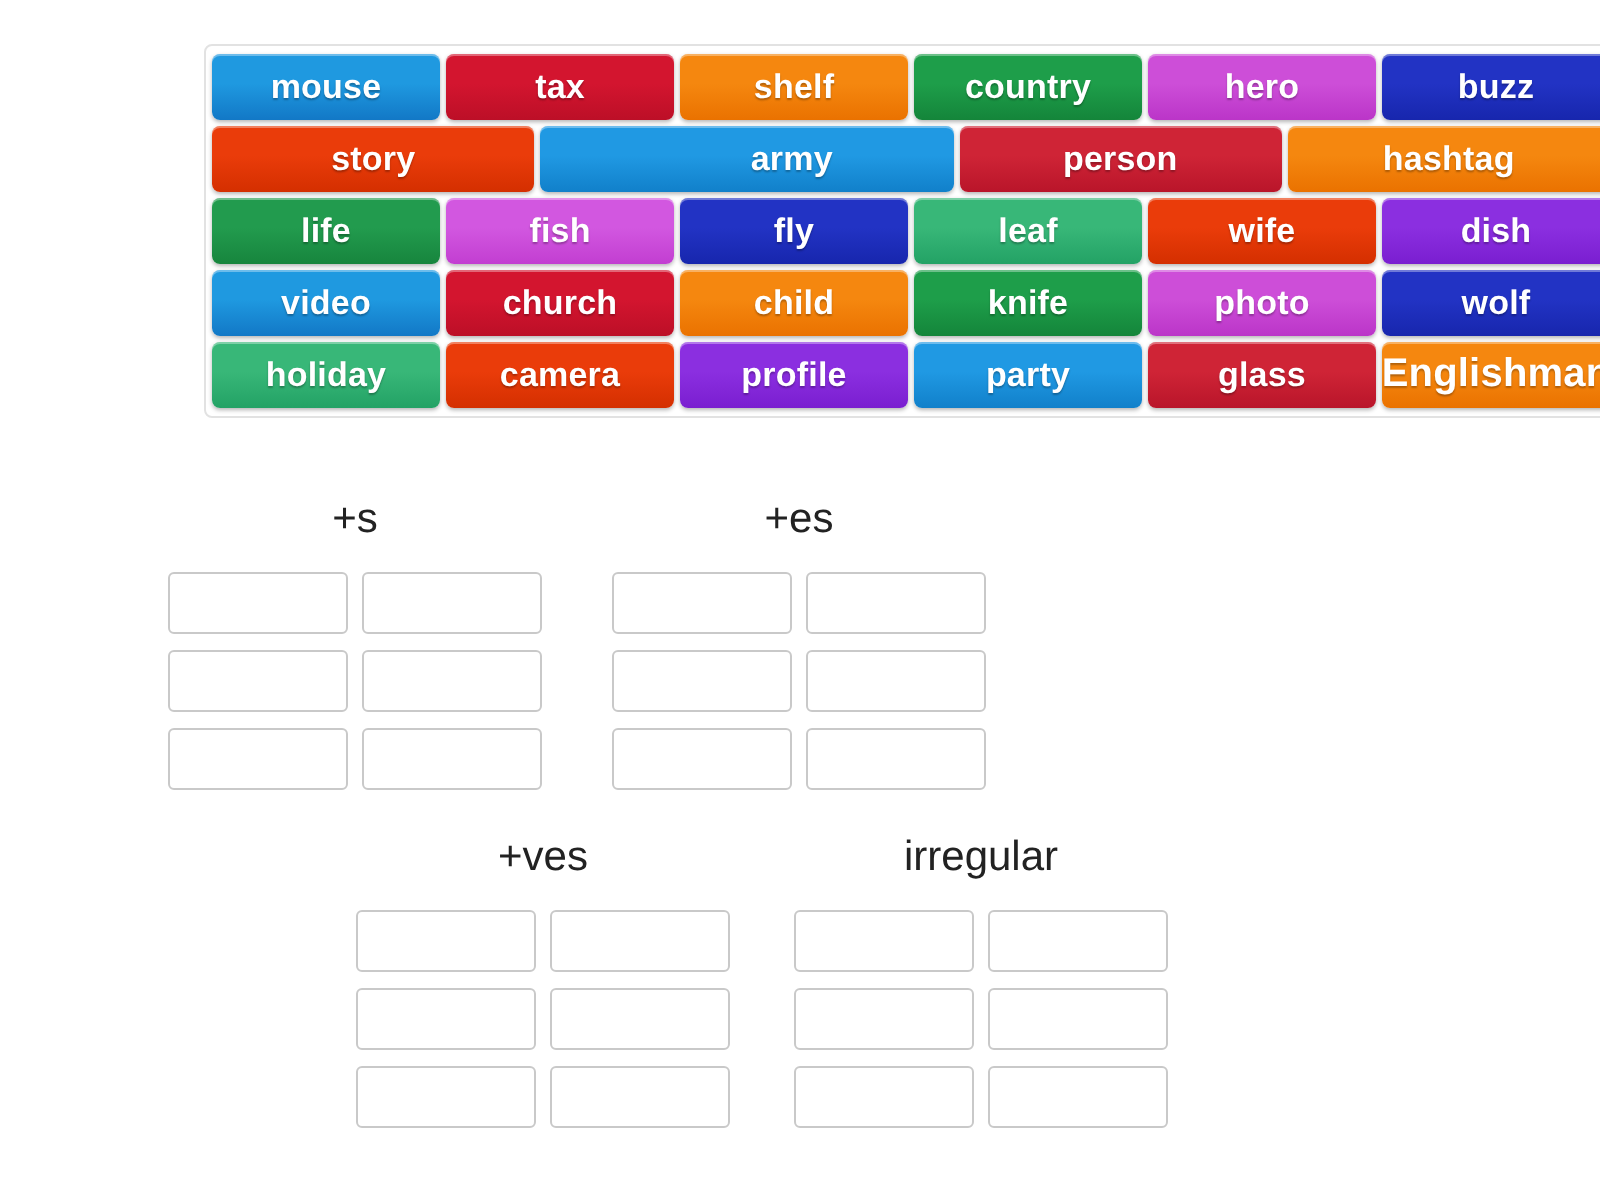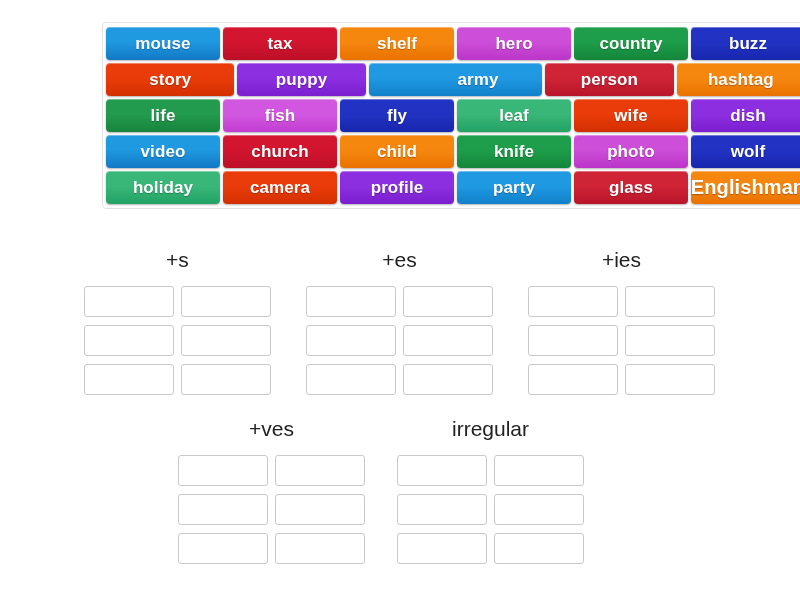--- a/index.html
+++ b/index.html
@@ -101,27 +101,26 @@
   .group .cat-label { margin-bottom: 14px; }
 </style>
 </head>
 <body>
 
 <div id="word-bank">
     <div class="tile-row">
       <div class="tile" style="background: linear-gradient(rgb(31, 153, 224) 0%, rgb(31, 153, 224) 45%, rgb(18, 120, 198) 100%);">mouse</div>
       <div class="tile" style="background: linear-gradient(rgb(211, 21, 47) 0%, rgb(211, 21, 47) 45%, rgb(188, 15, 39) 100%);">tax</div>
       <div class="tile" style="background: linear-gradient(rgb(245, 135, 15) 0%, rgb(245, 135, 15) 45%, rgb(234, 114, 0) 100%);">shelf</div>
+      <div class="tile" style="background: linear-gradient(rgb(30, 158, 74) 0%, rgb(30, 158, 74) 45%, rgb(20, 133, 58) 100%);">country</div>
       <div class="tile" style="background: linear-gradient(rgb(205, 78, 216) 0%, rgb(205, 78, 216) 45%, rgb(187, 53, 200) 100%);">hero</div>
-      <div class="tile" style="background: linear-gradient(rgb(30, 158, 74) 0%, rgb(30, 158, 74) 45%, rgb(20, 133, 58) 100%);">country</div>
       <div class="tile" style="background: linear-gradient(rgb(34, 51, 196) 0%, rgb(34, 51, 196) 45%, rgb(23, 38, 173) 100%);">buzz</div>
     </div>
     <div class="tile-row">
       <div class="tile" style="background: linear-gradient(rgb(234, 60, 10) 0%, rgb(234, 60, 10) 45%, rgb(212, 47, 0) 100%);">story</div>
-      <div class="tile" style="background: linear-gradient(rgb(139, 47, 224) 0%, rgb(139, 47, 224) 45%, rgb(122, 30, 208) 100%);">puppy</div>
       <div class="tile" style="background: linear-gradient(rgb(32, 153, 227) 0%, rgb(32, 153, 227) 45%, rgb(17, 128, 202) 100%); padding-left: 45px;">army</div>
       <div class="tile" style="background: linear-gradient(rgb(207, 36, 54) 0%, rgb(207, 36, 54) 45%, rgb(185, 21, 42) 100%);">person</div>
       <div class="tile" style="background: linear-gradient(rgb(245, 135, 15) 0%, rgb(245, 135, 15) 45%, rgb(234, 114, 0) 100%);">hashtag</div>
     </div>
     <div class="tile-row">
       <div class="tile" style="background: linear-gradient(rgb(34, 155, 78) 0%, rgb(34, 155, 78) 45%, rgb(23, 133, 61) 100%);">life</div>
       <div class="tile" style="background: linear-gradient(rgb(210, 87, 224) 0%, rgb(210, 87, 224) 45%, rgb(194, 62, 209) 100%);">fish</div>
       <div class="tile" style="background: linear-gradient(rgb(34, 51, 196) 0%, rgb(34, 51, 196) 45%, rgb(23, 38, 173) 100%);">fly</div>
       <div class="tile" style="background: linear-gradient(rgb(56, 183, 120) 0%, rgb(56, 183, 120) 45%, rgb(35, 162, 101) 100%);">leaf</div>
       <div class="tile" style="background: linear-gradient(rgb(234, 60, 10) 0%, rgb(234, 60, 10) 45%, rgb(212, 47, 0) 100%);">wife</div>
@@ -161,31 +160,20 @@
       <div class="cat-label">+es</div>
       <div class="drop-grid">
         <div class="drop-box"></div>
         <div class="drop-box"></div>
         <div class="drop-box"></div>
         <div class="drop-box"></div>
         <div class="drop-box"></div>
         <div class="drop-box"></div>
       </div>
     </div>
-    <div class="group">
-      <div class="cat-label">+ies</div>
-      <div class="drop-grid">
-        <div class="drop-box"></div>
-        <div class="drop-box"></div>
-        <div class="drop-box"></div>
-        <div class="drop-box"></div>
-        <div class="drop-box"></div>
-        <div class="drop-box"></div>
-      </div>
-    </div>
   </div>
 
 <div class="group-row" id="groups-bottom">
     <div class="group">
       <div class="cat-label">+ves</div>
       <div class="drop-grid">
         <div class="drop-box"></div>
         <div class="drop-box"></div>
         <div class="drop-box"></div>
         <div class="drop-box"></div>

